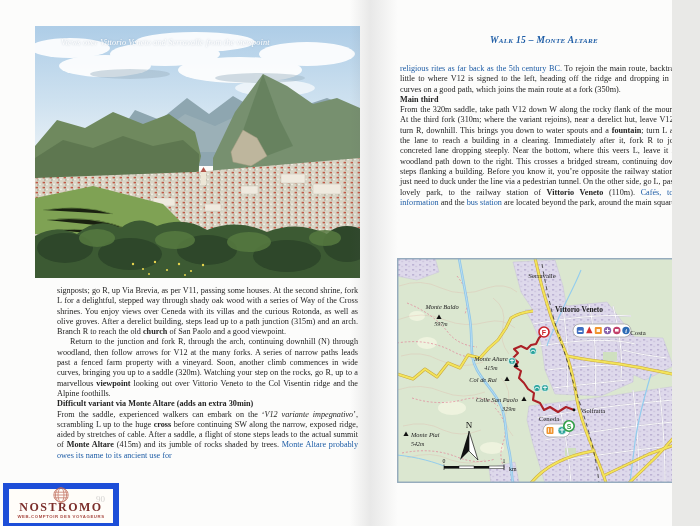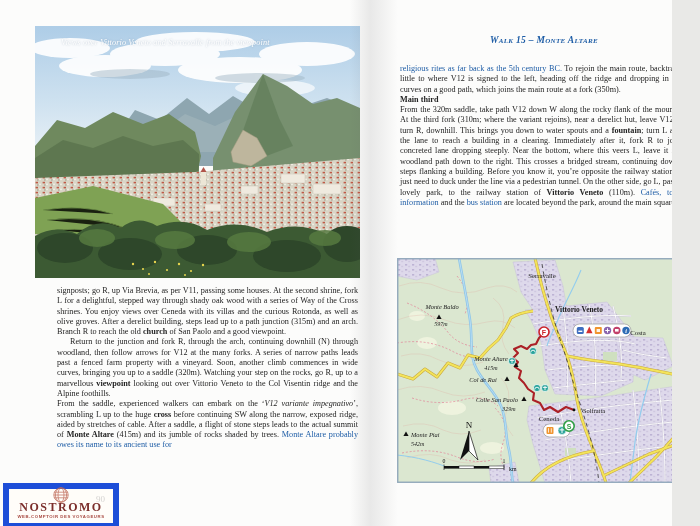--- a/index.html
+++ b/index.html
@@ -126,20 +126,21 @@
             <circle cx="114" cy="248" r="1"></circle>
             <circle cx="150" cy="249" r="1"></circle>
         </g>
       </svg>
       <div class="photo-caption">Views over Vittorio Veneto and Serravalle from the viewpoint</div>
     </div>
 
     <div class="body-text">
       <p><span>signposts; go R, up Via Brevia, as per V11, passing some houses. At the second shrine, fork L for a delightful, stepped way through shady oak wood with a series of Way of the Cross shrines. You enjoy views over Ceneda with its villas and the curious Rotonda, as well as olive groves. After a derelict building, steps lead up to a path junction (315m) and an arch. Branch R to reach the old </span><b>church</b><span> of San Paolo and a good viewpoint.</span></p>
       <p class="indent"><span>Return to the junction and fork R, through the arch, continuing downhill (N) through woodland, then follow arrows for V12 at the many forks. A series of narrow paths leads past a fenced farm property with a vineyard. Soon, another climb commences in wide curves, bringing you up to a saddle (320m). Watching your step on the rocks, go R, up to a marvellous </span><b>viewpoint</b><span> looking out over Vittorio Veneto to the Col Visentin ridge and the Alpine foothills.</span></p>
+      <p class="subhead">Difficult variant via Monte Altare (adds an extra 30min)</p>
       <p><span>From the saddle, experienced walkers can embark on the ‘</span><i>V12 variante impegnativo</i><span>’, scrambling L up to the huge </span><b>cross</b><span> before continuing SW along the narrow, exposed ridge, aided by stretches of cable. After a saddle, a flight of stone steps leads to the actual summit of </span><b>Monte Altare</b><span> (415m) and its jumble of rocks shaded by trees. </span><span class="blue">Monte Altare probably owes its name to its ancient use for</span></p>
     </div>
 
     <div class="pagenum left">90</div>
 
     <div class="stamp">
       <svg class="globe" width="22" height="16" viewBox="0 0 22 16">
         <g stroke="#bf6a58" stroke-width=".8" fill="none" opacity=".9">
           <circle cx="11" cy="8" r="7.2"></circle>
           <ellipse cx="11" cy="8" rx="3" ry="7.2"></ellipse>

